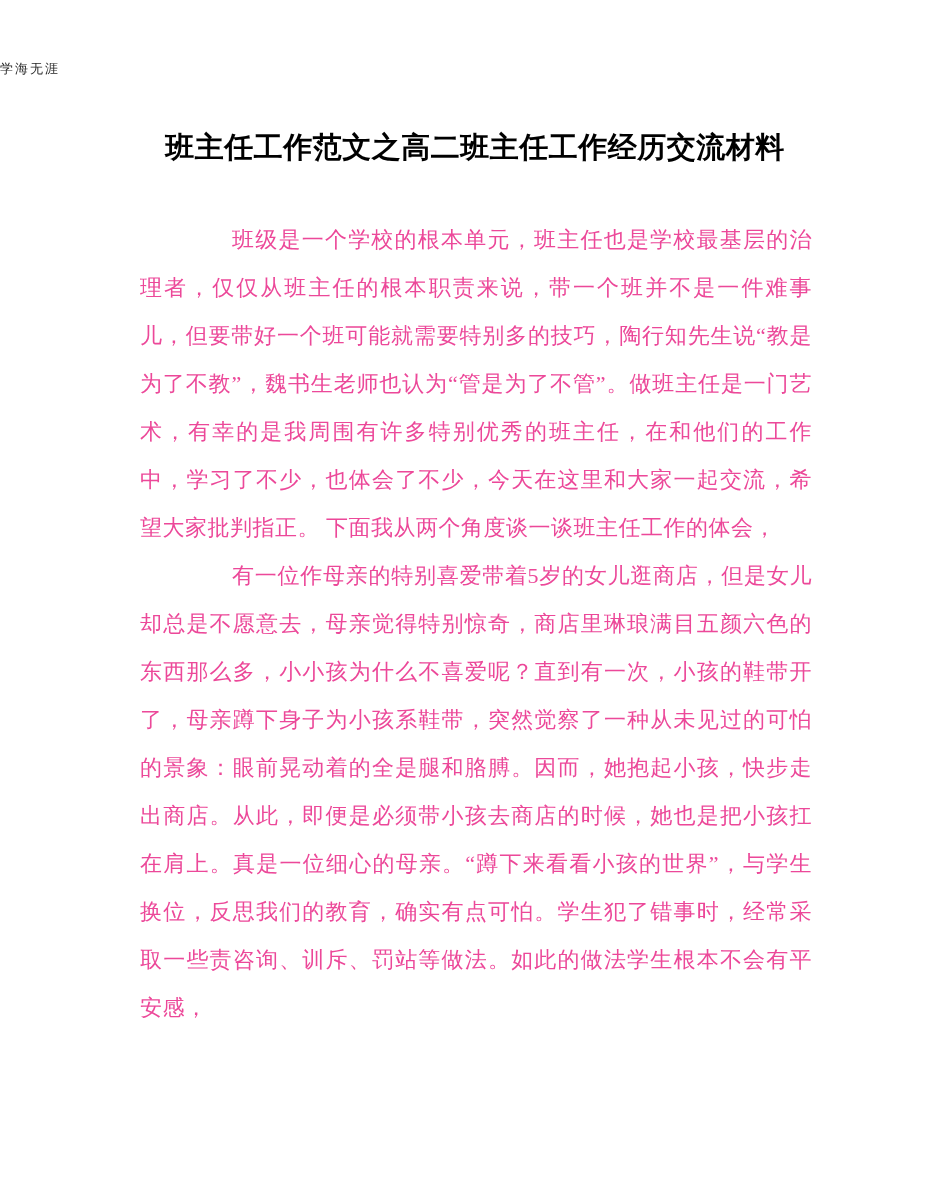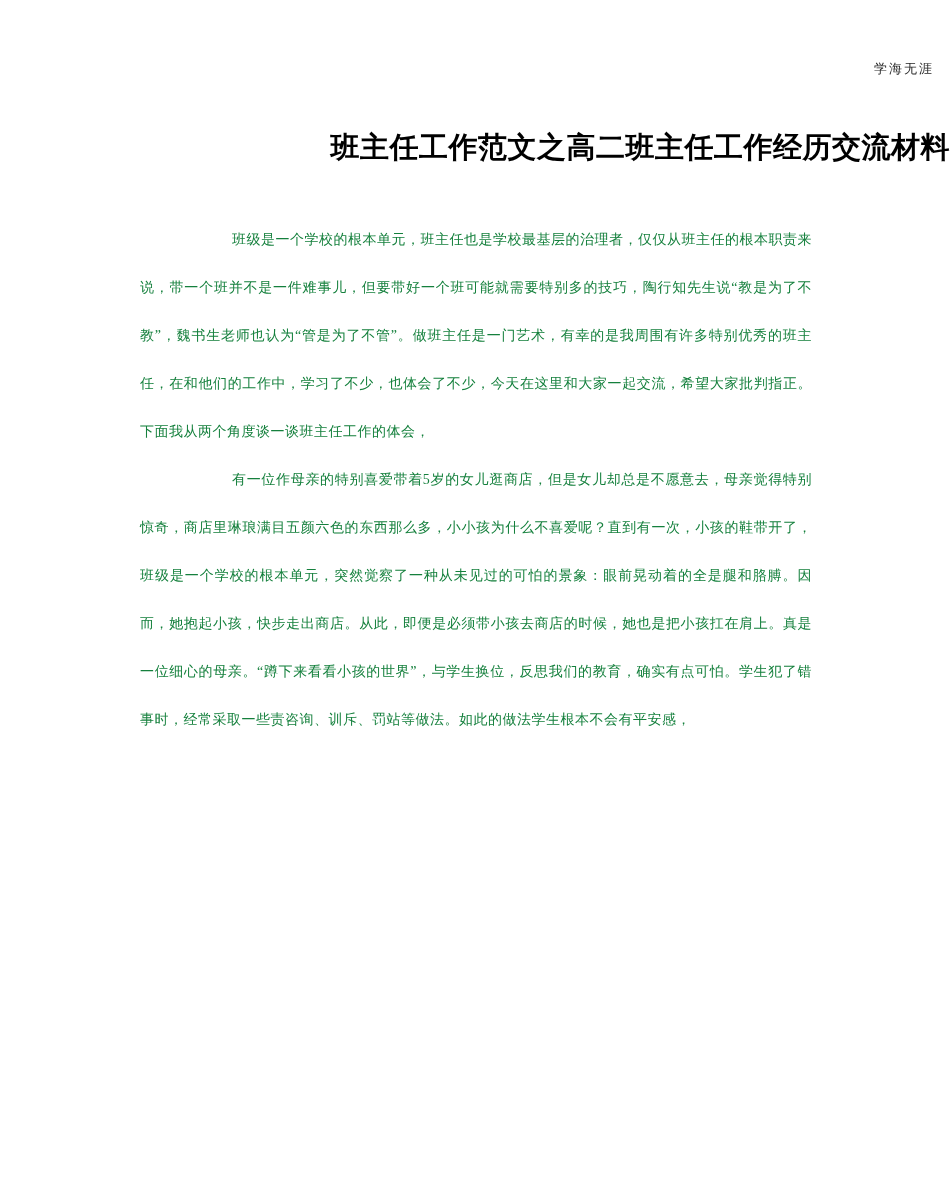--- a/index.html
+++ b/index.html
@@ -13,61 +13,61 @@
     width: 950px;
     height: 1189px;
     margin: 0 auto;
     background: #ffffff;
     overflow: hidden;
   }
   .doc-header {
     position: absolute;
     top: 60px;
     left: 0;
-    right: 16px;
-    text-align: right;
+    right: 2px;
+    text-align: left;
     font-size: 13px;
     letter-spacing: 2px;
     color: #1f1f1f;
   }
   .doc-title {
     position: absolute;
     top: 128px;
     left: 0;
     right: 0;
-    text-align: right;
+    text-align: center;
     font-size: 29px;
     font-weight: bold;
     letter-spacing: 0.5px;
     color: #000000;
     white-space: nowrap;
   }
   .doc-body {
     position: absolute;
     top: 216px;
     left: 140px;
     width: 672px;
-    font-size: 14px;
+    font-size: 22px;
     line-height: 48px;
     letter-spacing: 0.5px;
     text-align: justify;
-    color: #15803d;
+    color: #ec4899;
   }
   .doc-body p {
     text-indent: 92px;
     margin: 0;
   }
 </style>
 </head>
 <body>
 
 <div class="page">
 
   <div class="doc-header">学海无涯</div>
 
   <h1 class="doc-title">班主任工作范文之高二班主任工作经历交流材料</h1>
 
   <div class="doc-body">
     <p>班级是一个学校的根本单元，班主任也是学校最基层的治理者，仅仅从班主任的根本职责来说，带一个班并不是一件难事儿，但要带好一个班可能就需要特别多的技巧，陶行知先生说“教是为了不教”，魏书生老师也认为“管是为了不管”。做班主任是一门艺术，有幸的是我周围有许多特别优秀的班主任，在和他们的工作中，学习了不少，也体会了不少，今天在这里和大家一起交流，希望大家批判指正。 下面我从两个角度谈一谈班主任工作的体会，</p>
-    <p>有一位作母亲的特别喜爱带着5岁的女儿逛商店，但是女儿却总是不愿意去，母亲觉得特别惊奇，商店里琳琅满目五颜六色的东西那么多，小小孩为什么不喜爱呢？直到有一次，小孩的鞋带开了，班级是一个学校的根本单元，突然觉察了一种从未见过的可怕的景象：眼前晃动着的全是腿和胳膊。因而，她抱起小孩，快步走出商店。从此，即便是必须带小孩去商店的时候，她也是把小孩扛在肩上。真是一位细心的母亲。“蹲下来看看小孩的世界”，与学生换位，反思我们的教育，确实有点可怕。学生犯了错事时，经常采取一些责咨询、训斥、罚站等做法。如此的做法学生根本不会有平安感，</p>
+    <p>有一位作母亲的特别喜爱带着5岁的女儿逛商店，但是女儿却总是不愿意去，母亲觉得特别惊奇，商店里琳琅满目五颜六色的东西那么多，小小孩为什么不喜爱呢？直到有一次，小孩的鞋带开了，母亲蹲下身子为小孩系鞋带，突然觉察了一种从未见过的可怕的景象：眼前晃动着的全是腿和胳膊。因而，她抱起小孩，快步走出商店。从此，即便是必须带小孩去商店的时候，她也是把小孩扛在肩上。真是一位细心的母亲。“蹲下来看看小孩的世界”，与学生换位，反思我们的教育，确实有点可怕。学生犯了错事时，经常采取一些责咨询、训斥、罚站等做法。如此的做法学生根本不会有平安感，</p>
   </div>
 
 </div>
 
 </body></html>

